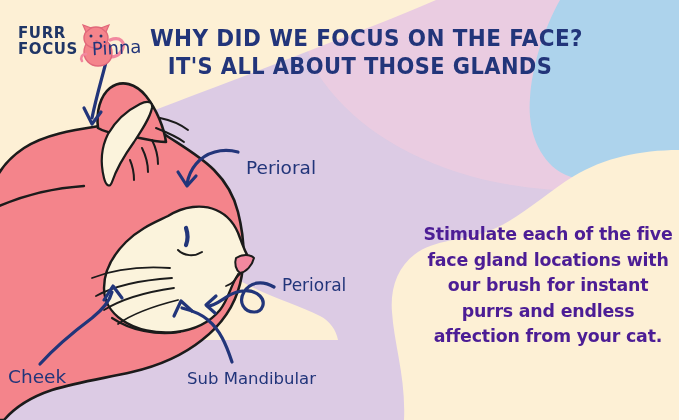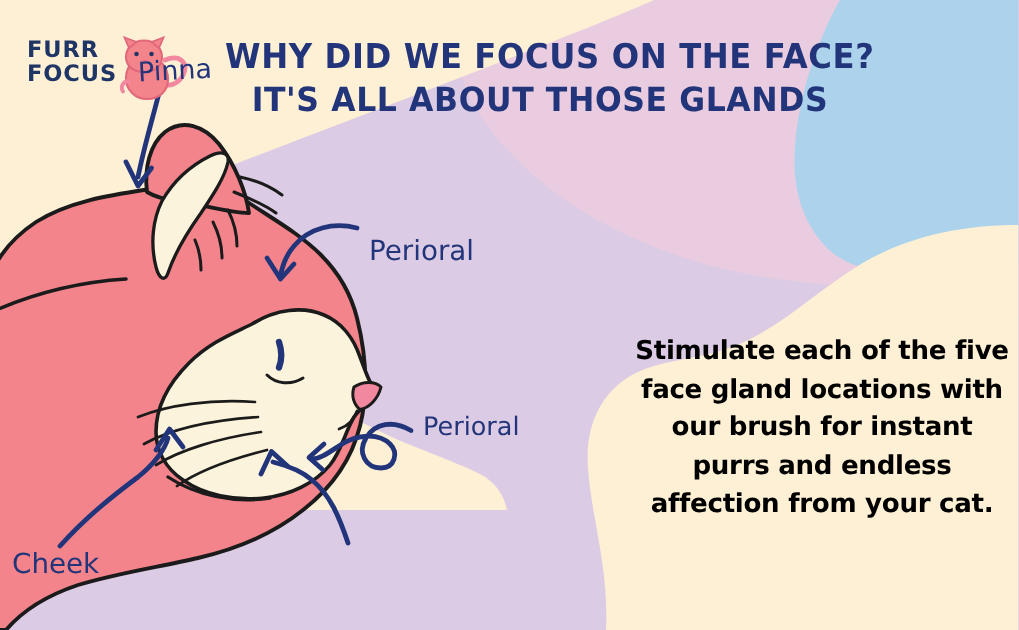--- a/index.html
+++ b/index.html
@@ -37,21 +37,21 @@
     transform:scale(1,1.06);
     transform-origin:top center;
   }
   .headline span{display:block;white-space:nowrap;}
   .headline .l2{font-size:21px;}
 
   
   .bodycopy{
     position:absolute;left:422px;top:222px;width:252px;
     text-align:center;
-    color:#000000;
+    color:#4c1d95;
     font-family:"DejaVu Sans", sans-serif;
     font-weight:bold;
     font-size:17.4px;line-height:25.6px;
     letter-spacing:-.2px;
   }
 
   
   .lbl{
     position:absolute;
     color:#22357A;
@@ -186,14 +186,15 @@
     <span class="l1">WHY DID WE FOCUS ON THE FACE?</span>
     <span class="l2">IT'S ALL ABOUT THOSE GLANDS</span>
   </div>
 
   <div class="bodycopy">Stimulate each of the five face gland locations with our brush for instant purrs and endless affection from your cat.</div>
 
   <div class="lbl lbl-pinna">Pinna</div>
   <div class="lbl lbl-temporal">Perioral</div>
   <div class="lbl lbl-perioral">Perioral</div>
   <div class="lbl lbl-cheek">Cheek</div>
+  <div class="lbl lbl-submandibular">Sub Mandibular</div>
 
 </div>
 
 </body></html>

